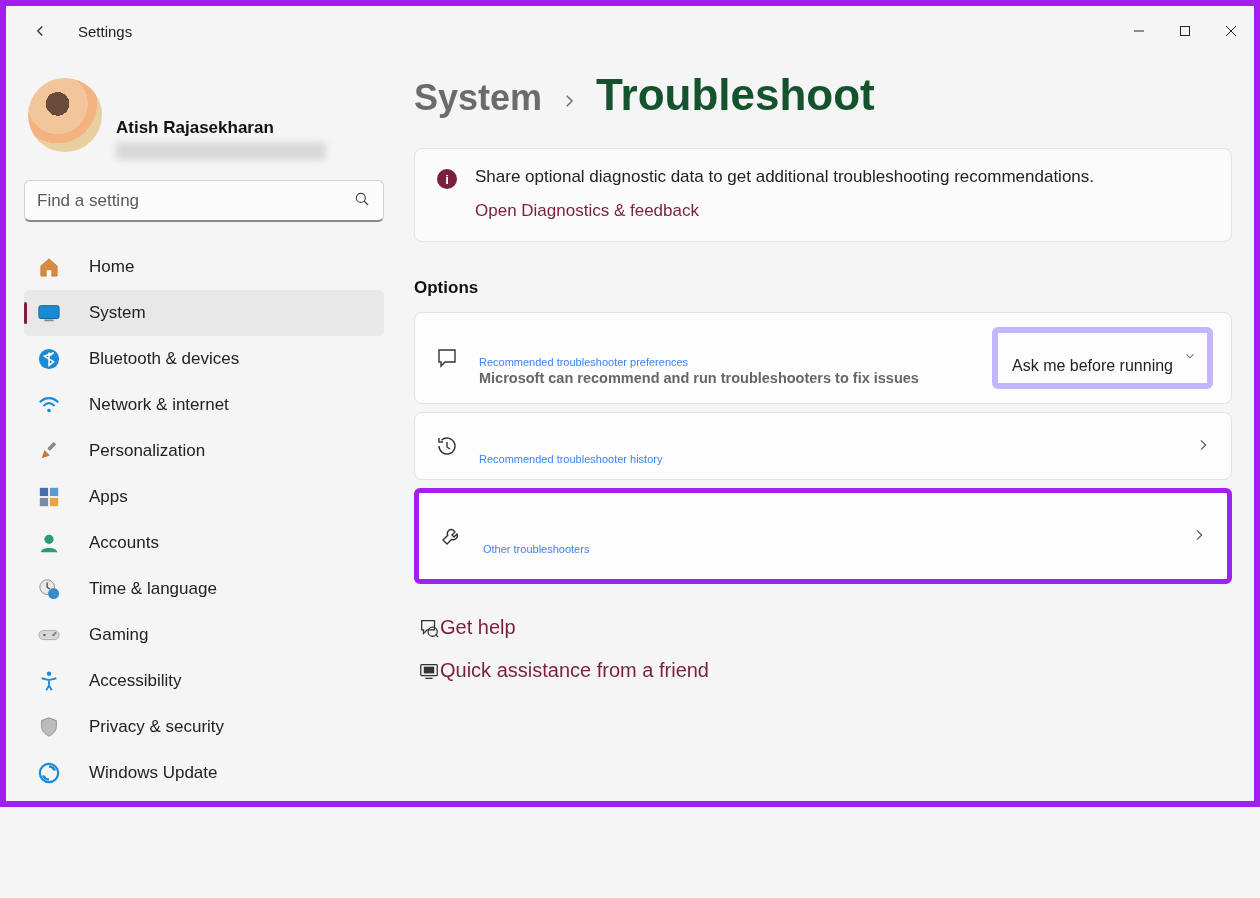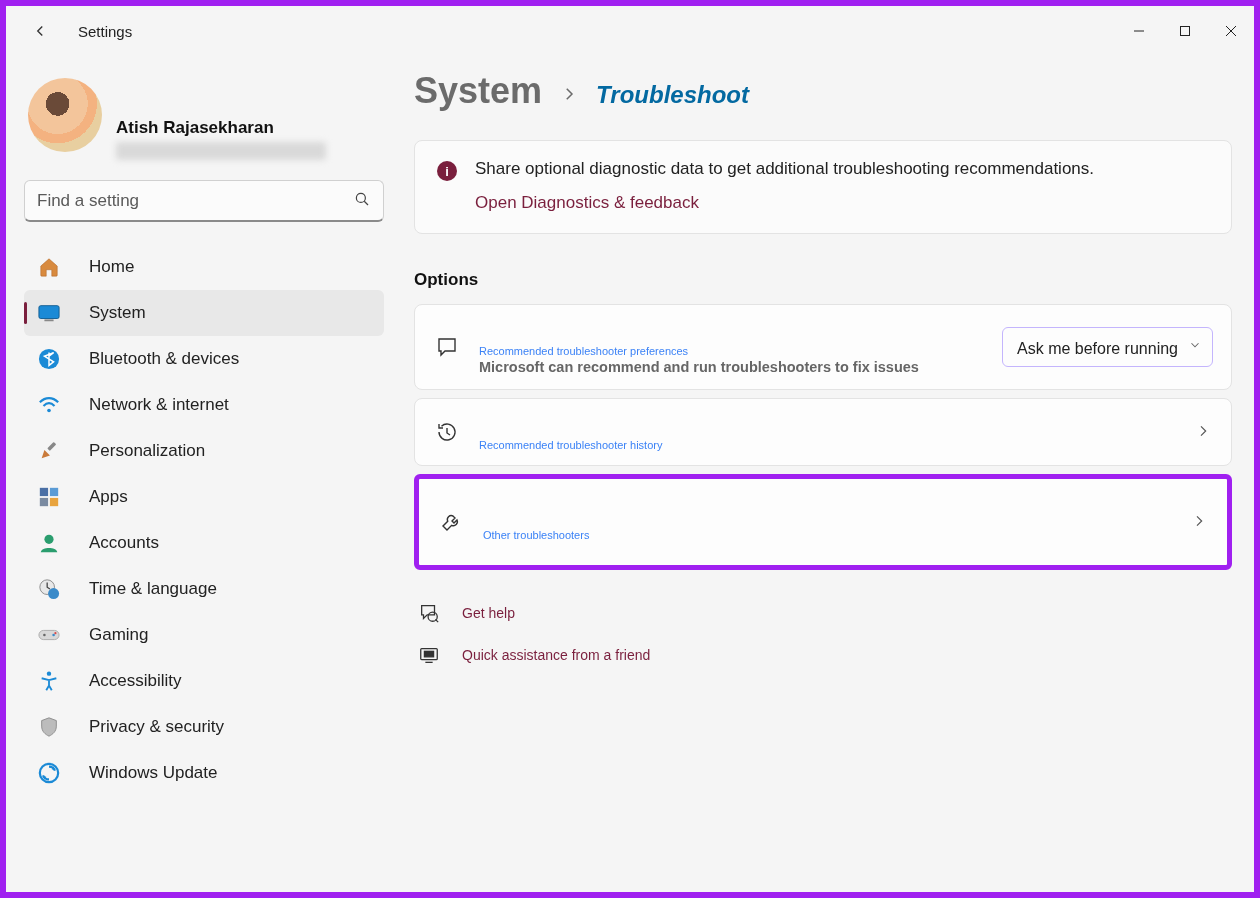--- a/index.html
+++ b/index.html
@@ -1,17 +1,17 @@
 <!DOCTYPE html>
 <html><head>
 <meta charset="utf-8">
 <style>
   * { box-sizing: border-box; margin: 0; padding: 0; }
   html, body { width: 1260px; height: 898px; font-family: "Segoe UI", "Segoe UI Variable", Arial, sans-serif; background: #f5f5f5; overflow: hidden; }
-  .frame { width: 1260px; height: 898px; border: 6px solid #a020f0; background: #f5f5f5; position: relative; }
+  .frame { width: 1260px; height: 807px; border: 6px solid #a020f0; background: #f5f5f5; position: relative; }
   
   .titlebar { position: absolute; top: 0; left: 0; right: 0; height: 50px; display: flex; align-items: center; }
   .back-btn { width: 40px; height: 40px; margin-left: 14px; display: flex; align-items: center; justify-content: center; color: #333; }
   .app-title { margin-left: 18px; font-size: 15px; color: #222; }
   .win-controls { margin-left: auto; display: flex; }
   .win-btn { width: 46px; height: 32px; display: flex; align-items: center; justify-content: center; color: #222; }
   .win-btn svg { width: 12px; height: 12px; }
   
   .sidebar { position: absolute; top: 64px; left: 18px; width: 360px; }
   .profile { display: flex; align-items: center; gap: 14px; margin-bottom: 20px; padding-left: 4px; }
@@ -25,37 +25,37 @@
   .nav { list-style: none; }
   .nav-item { height: 46px; display: flex; align-items: center; gap: 29px; padding: 0 14px; border-radius: 6px; font-size: 17px; color: #222; cursor: pointer; }
   .nav-item.selected { background: #e8e8e8; position: relative; }
   .nav-item.selected::before { content: ""; position: absolute; left: 0; top: 12px; bottom: 12px; width: 3px; border-radius: 2px; background: #7a1f3d; }
   .nav-icon { width: 22px; height: 22px; display: flex; align-items: center; justify-content: center; }
   
   .content { position: absolute; top: 64px; left: 408px; right: 22px; }
   .breadcrumb { display: flex; align-items: baseline; gap: 18px; margin-bottom: 28px; }
   .bc-parent { font-size: 36px; font-weight: 600; color: #6b6b6b; }
   .bc-chevron { color: #6b6b6b; }
-  .bc-current { font-size: 24px; font-weight: 600; color: #0369a1; font-style: italic; }
+  .bc-current { font-size: 44px; font-weight: 600; color: #14532d; }
   .banner { border: 1px solid #e3e3e3; border-radius: 8px; background: #fbfbfb; padding: 18px 22px 20px 60px; position: relative; margin-bottom: 36px; }
   .banner-icon { position: absolute; left: 22px; top: 20px; width: 20px; height: 20px; border-radius: 50%; background: #7a1f3d; color: #fff; font-size: 13px; font-weight: 700; display: flex; align-items: center; justify-content: center; }
   .banner-text { font-size: 17px; color: #222; margin-bottom: 14px; }
   .banner-link { font-size: 17px; color: #7a1f3d; cursor: pointer; }
   .section-header { font-size: 17px; font-weight: 600; color: #111; margin-bottom: 14px; }
   .card { border: 1px solid #e3e3e3; border-radius: 8px; background: #fdfdfd; display: flex; align-items: center; padding: 14px 18px; margin-bottom: 8px; gap: 18px; }
   .card.highlight { border: 5px solid #a020f0; padding: 24px 18px; border-radius: 6px; }
   .card-icon { width: 28px; height: 28px; display: flex; align-items: center; justify-content: center; color: #333; flex-shrink: 0; }
   .card-body { flex: 1; }
   .card-title { font-size: 11px; color: #3b82f6; margin-top: 26px; }
   .card-sub { font-size: 14.5px; color: #666; margin-top: 2px; font-weight: bold; }
-  .dropdown { border: 1px solid #c4b5fd; border-radius: 6px; background: #fdfdfd; padding: 12px 34px 8px 14px; font-size: 16px; color: #222; position: relative; cursor: pointer; }
+  .dropdown { border: 6px solid #c4b5fd; border-radius: 6px; background: #fdfdfd; padding: 24px 34px 8px 14px; font-size: 16px; color: #222; position: relative; cursor: pointer; }
   .dropdown .chev { position: absolute; right: 10px; top: 50%; transform: translateY(-50%); color: #666; }
   .chev-right { width: 18px; height: 18px; color: #555; flex-shrink: 0; }
   .footlinks { margin-top: 22px; }
-  .footlink { display: flex; align-items: center; gap: 22px; font-size: 14px; color: #7a1f3d; padding: 10px 4px; cursor: pointer; }
+  .footlink { display: flex; align-items: center; font-size: 20px; color: #7a1f3d; padding: 10px 4px; cursor: pointer; }
   .footlink .fl-icon { width: 22px; height: 22px; color: #333; display: flex; align-items: center; justify-content: center; }
 </style>
 </head>
 <body>
 
 <div class="frame">
 
   <div class="titlebar">
     <div class="back-btn">
       <svg width="18" height="18" viewBox="0 0 24 24" fill="none" stroke="currentColor" stroke-width="1.8">

